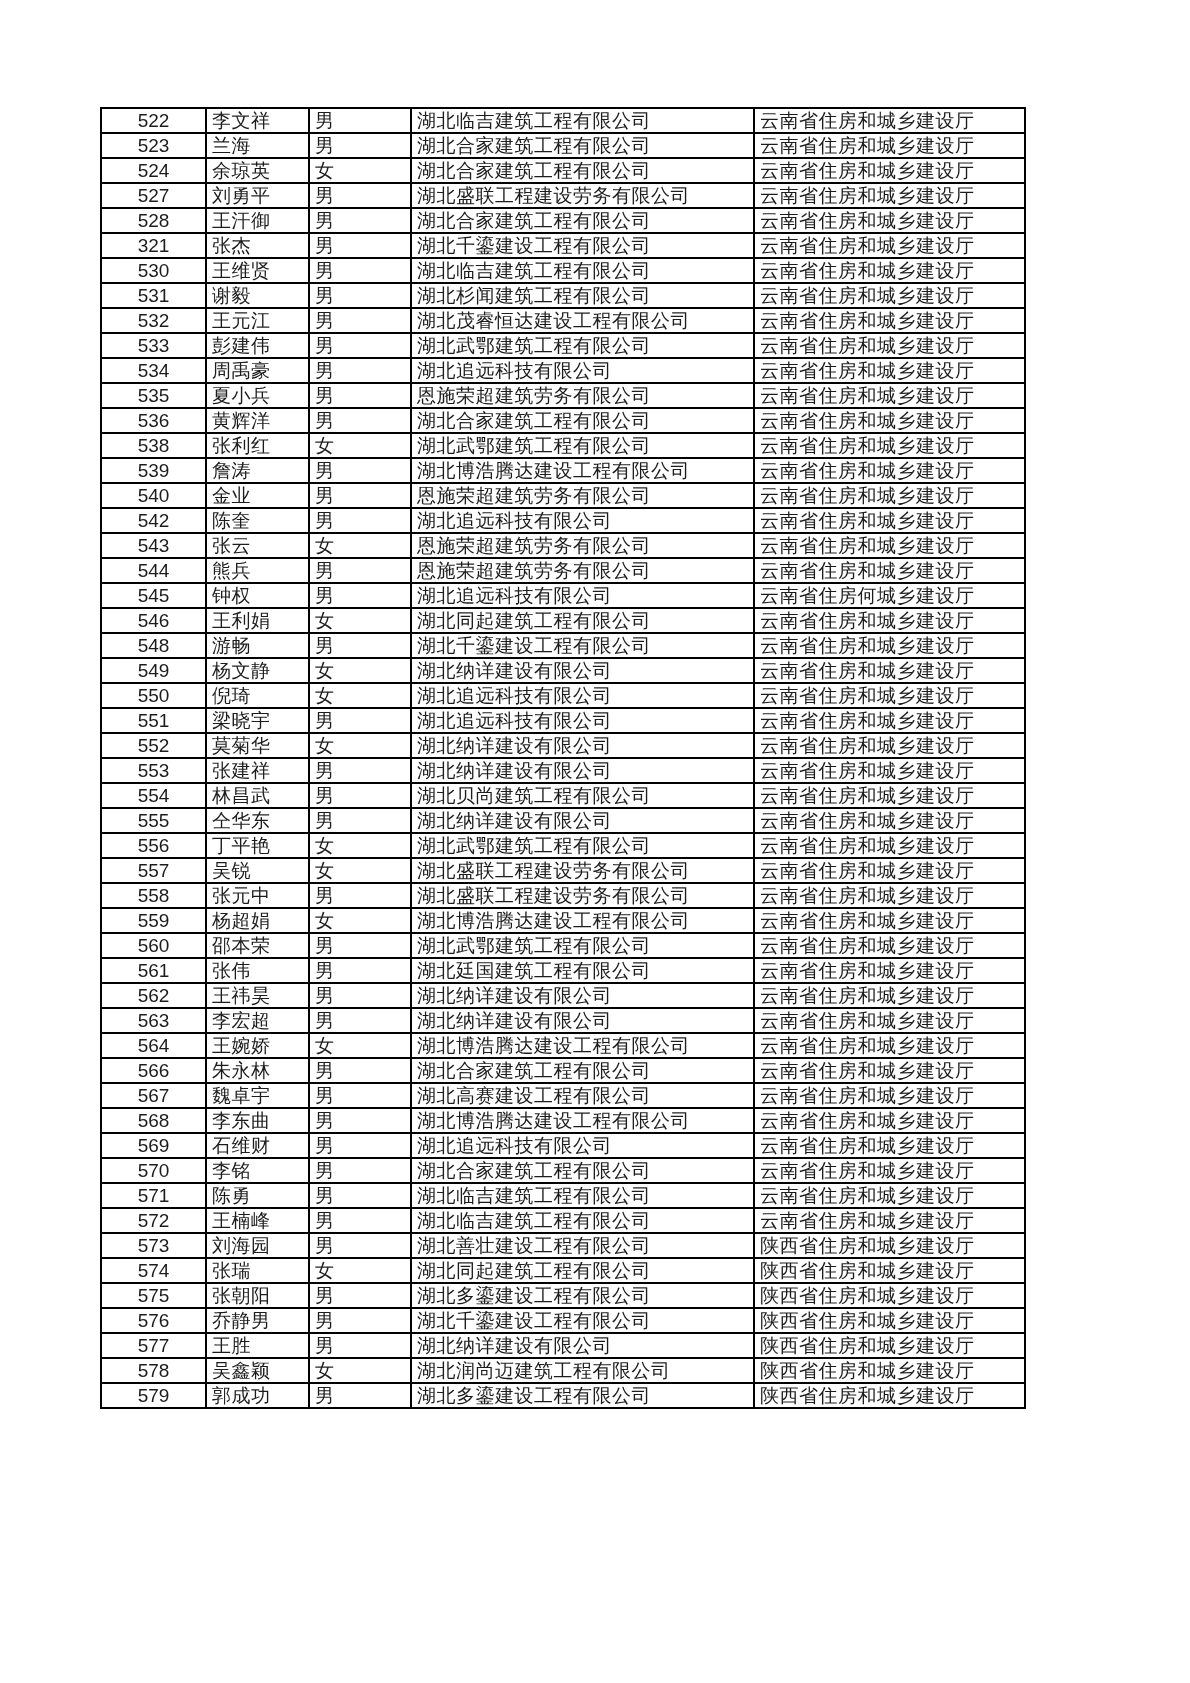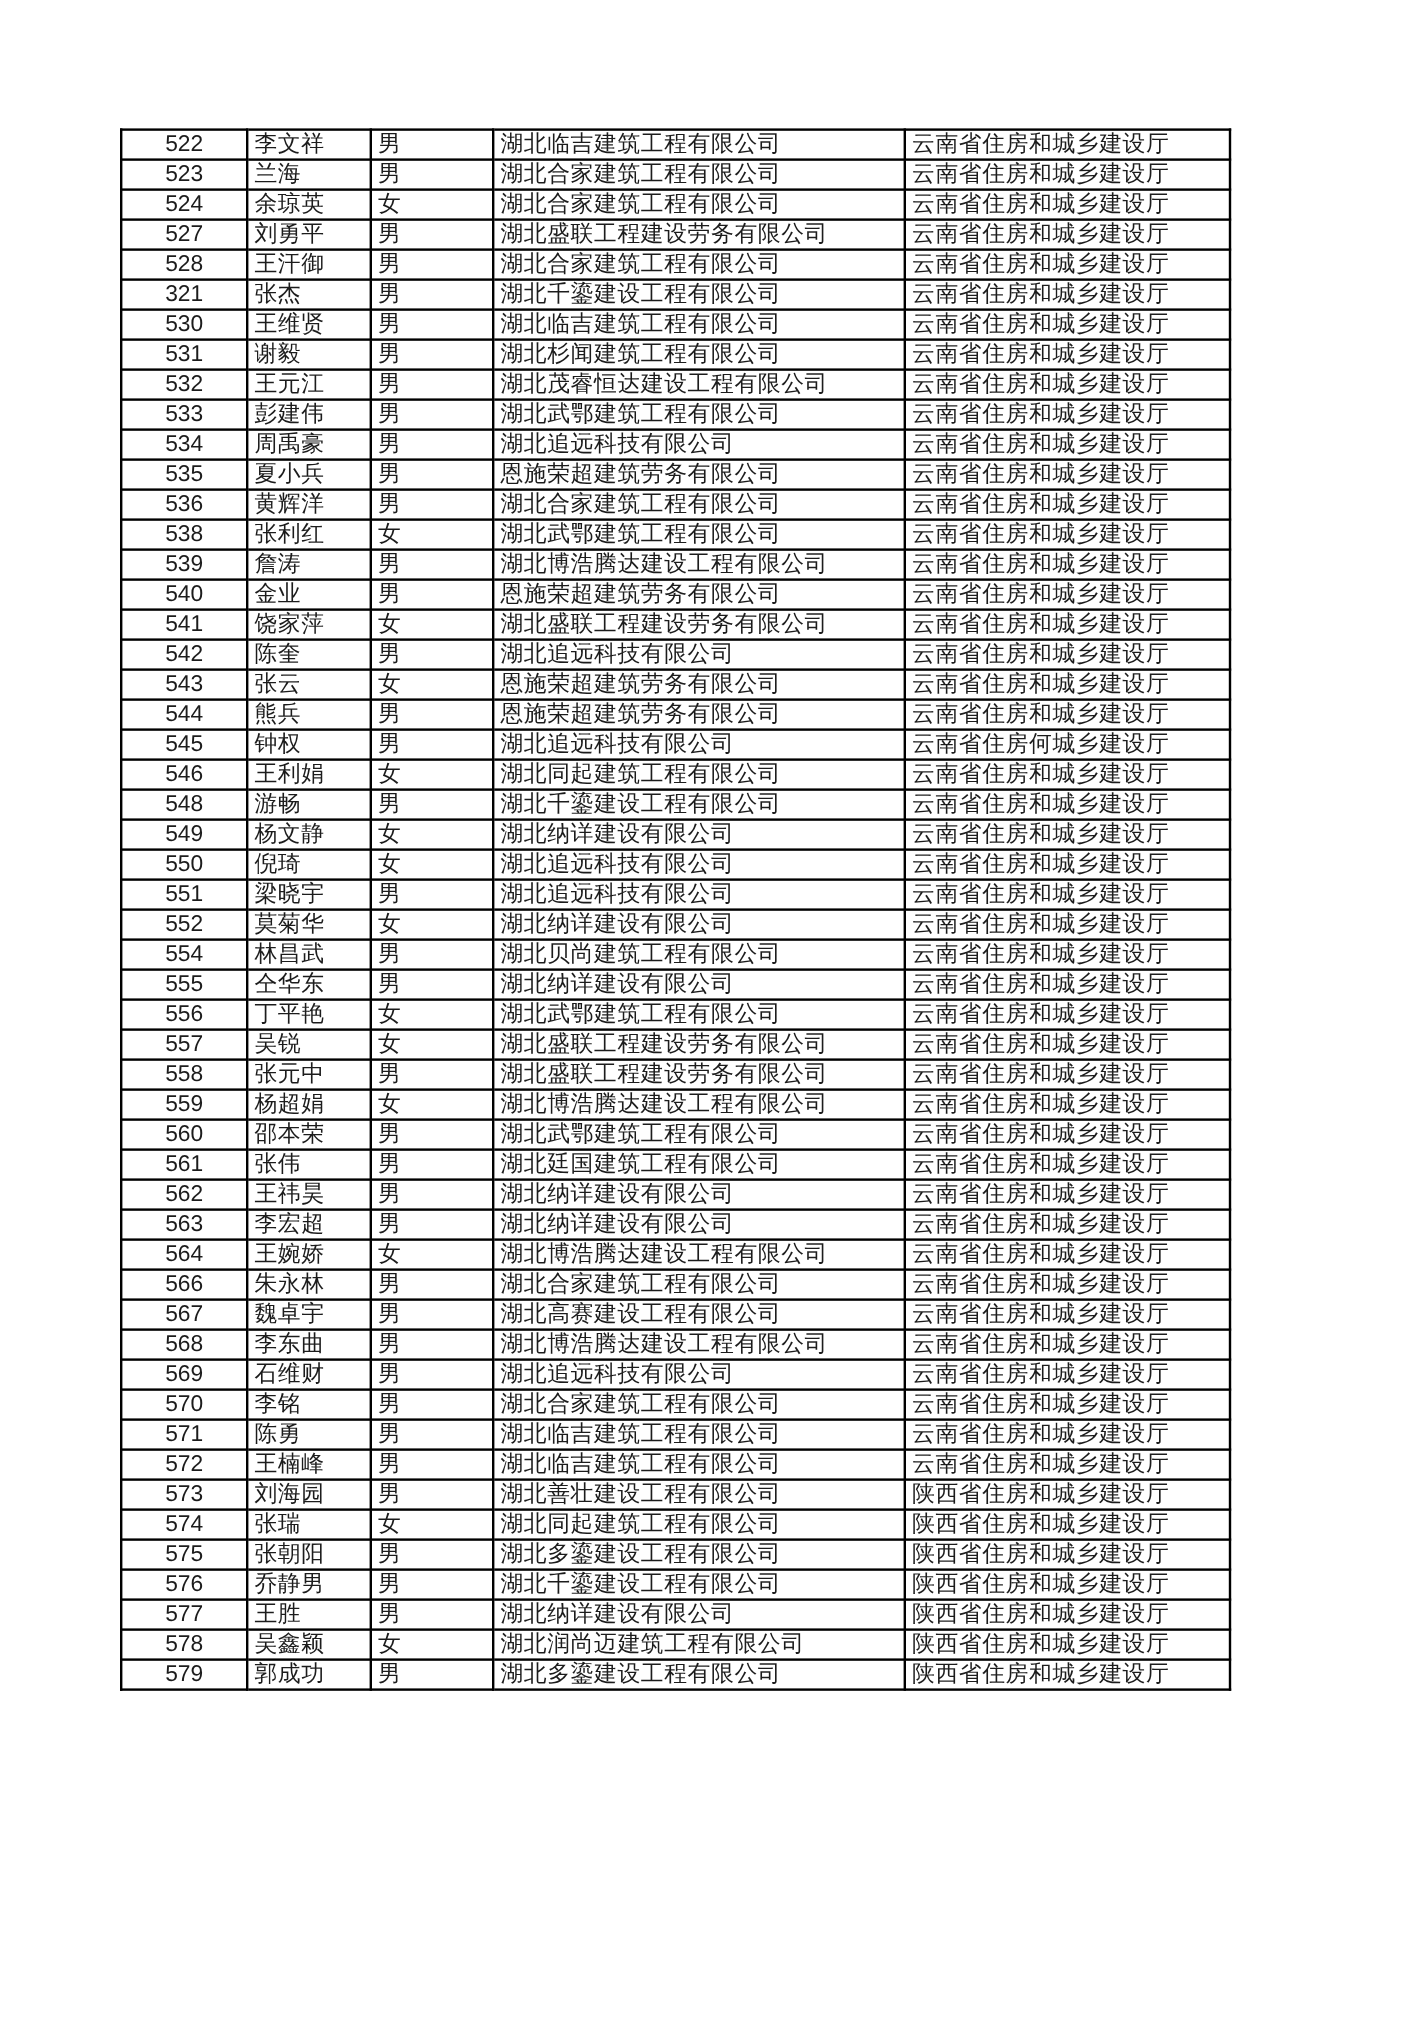--- a/index.html
+++ b/index.html
@@ -168,27 +168,20 @@
           <td class="col-4">云南省住房和城乡建设厅</td>
         </tr>
         <tr>
           <td class="col-0">540</td>
           <td class="col-1">金业</td>
           <td class="col-2">男</td>
           <td class="col-3">恩施荣超建筑劳务有限公司</td>
           <td class="col-4">云南省住房和城乡建设厅</td>
         </tr>
         <tr>
-          <td class="col-0">541</td>
-          <td class="col-1">饶家萍</td>
-          <td class="col-2">女</td>
-          <td class="col-3">湖北盛联工程建设劳务有限公司</td>
-          <td class="col-4">云南省住房和城乡建设厅</td>
-        </tr>
-        <tr>
           <td class="col-0">542</td>
           <td class="col-1">陈奎</td>
           <td class="col-2">男</td>
           <td class="col-3">湖北追远科技有限公司</td>
           <td class="col-4">云南省住房和城乡建设厅</td>
         </tr>
         <tr>
           <td class="col-0">543</td>
           <td class="col-1">张云</td>
           <td class="col-2">女</td>
@@ -241,20 +234,27 @@
           <td class="col-0">551</td>
           <td class="col-1">梁晓宇</td>
           <td class="col-2">男</td>
           <td class="col-3">湖北追远科技有限公司</td>
           <td class="col-4">云南省住房和城乡建设厅</td>
         </tr>
         <tr>
           <td class="col-0">552</td>
           <td class="col-1">莫菊华</td>
           <td class="col-2">女</td>
+          <td class="col-3">湖北纳详建设有限公司</td>
+          <td class="col-4">云南省住房和城乡建设厅</td>
+        </tr>
+        <tr>
+          <td class="col-0">553</td>
+          <td class="col-1">张建祥</td>
+          <td class="col-2">男</td>
           <td class="col-3">湖北纳详建设有限公司</td>
           <td class="col-4">云南省住房和城乡建设厅</td>
         </tr>
         <tr>
           <td class="col-0">554</td>
           <td class="col-1">林昌武</td>
           <td class="col-2">男</td>
           <td class="col-3">湖北贝尚建筑工程有限公司</td>
           <td class="col-4">云南省住房和城乡建设厅</td>
         </tr>

